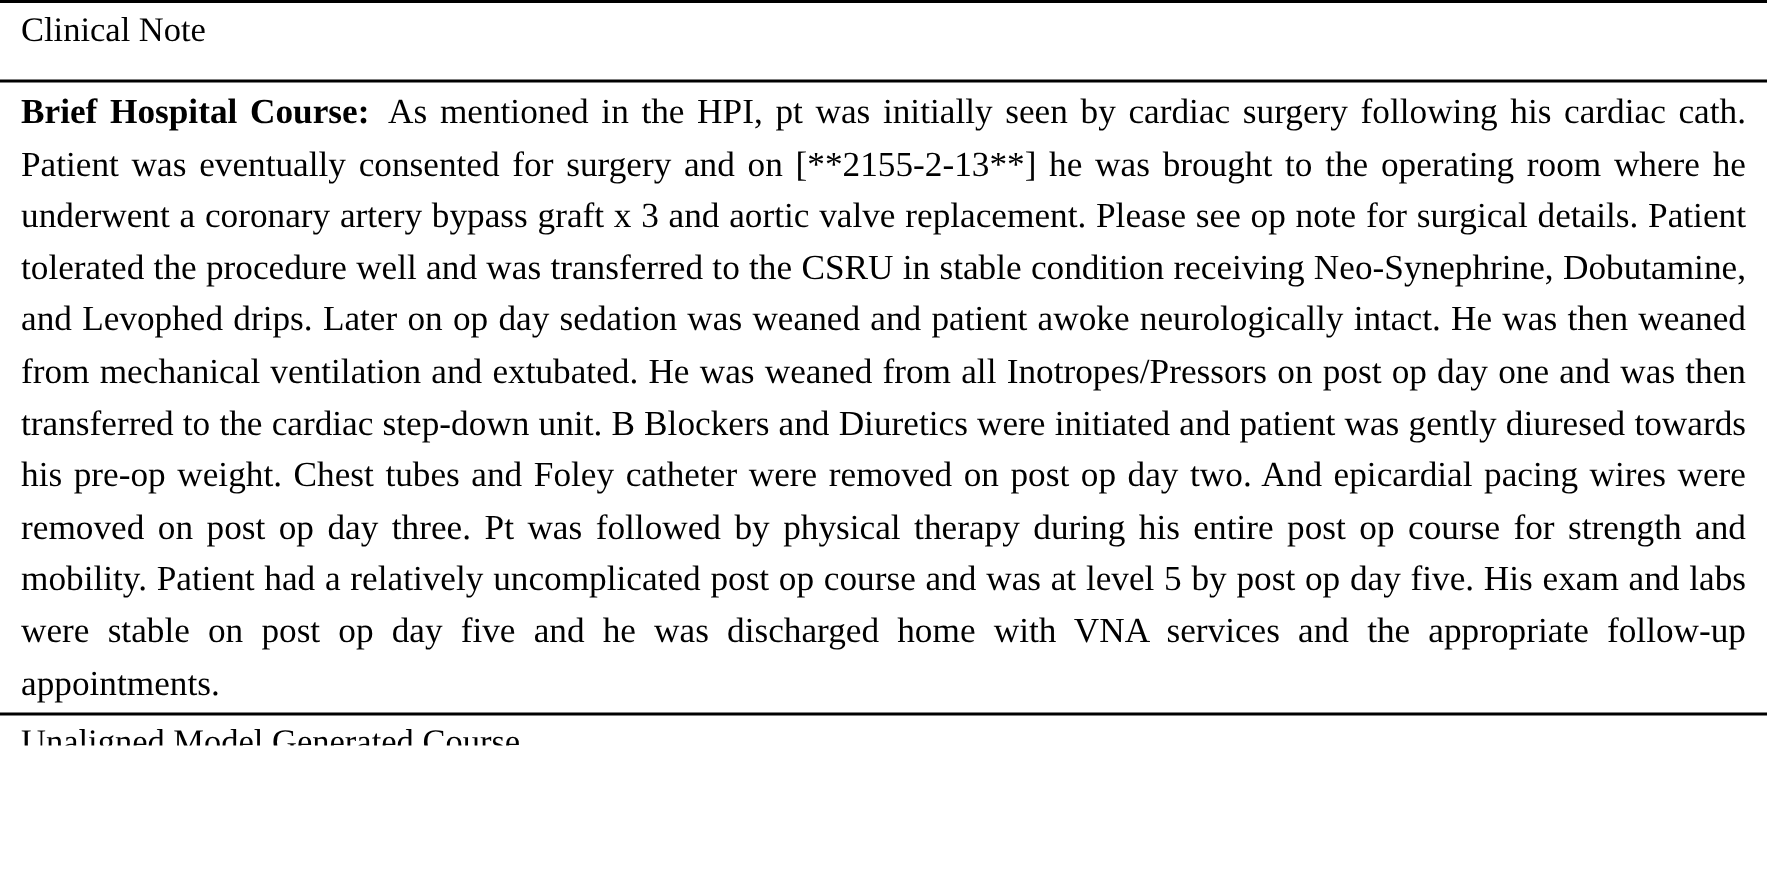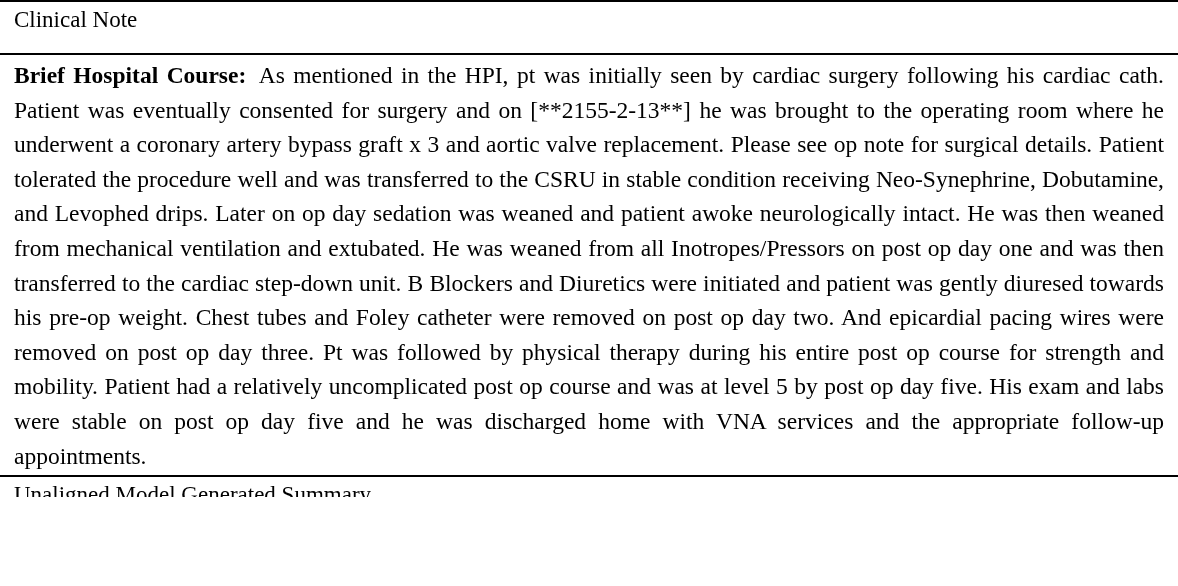--- a/index.html
+++ b/index.html
@@ -82,17 +82,17 @@
   <div class="rule"></div>
 
   <div class="row row-body">
     <span class="lead">Brief Hospital Course:</span><span>As mentioned in the HPI, pt was initially seen by cardiac surgery following his cardiac cath. Patient was eventually consented for surgery and on [**2155-2-13**] he was brought to the operating room where he underwent a coronary artery bypass graft x 3 and aortic valve replacement. Please see op note for surgical details. Patient tolerated the procedure well and was transferred to the CSRU in stable condition receiving Neo-Synephrine, Dobutamine, and Levophed drips. Later on op day sedation was weaned and patient awoke neurologically intact. He was then weaned from mechanical ventilation and extubated. He was weaned from all Inotropes/Pressors on post op day one and was then transferred to the cardiac step-down unit. B Blockers and Diuretics were initiated and patient was gently diuresed towards his pre-op weight. Chest tubes and Foley catheter were removed on post op day two. And epicardial pacing wires were removed on post op day three. Pt was followed by physical therapy during his entire post op course for strength and mobility. Patient had a relatively uncomplicated post op course and was at level 5 by post op day five. His exam and labs were stable on post op day five and he was discharged home with VNA services and the appropriate follow-up appointments.</span>
   </div>
 
   <div class="rule"></div>
 
   <div class="clip-bottom">
     <div class="row row-footer">
-      <span>Unaligned Model Generated Summary</span>
+      <span>Unaligned Model Generated Course</span>
     </div>
   </div>
 
 </div>
 
 </body></html>

